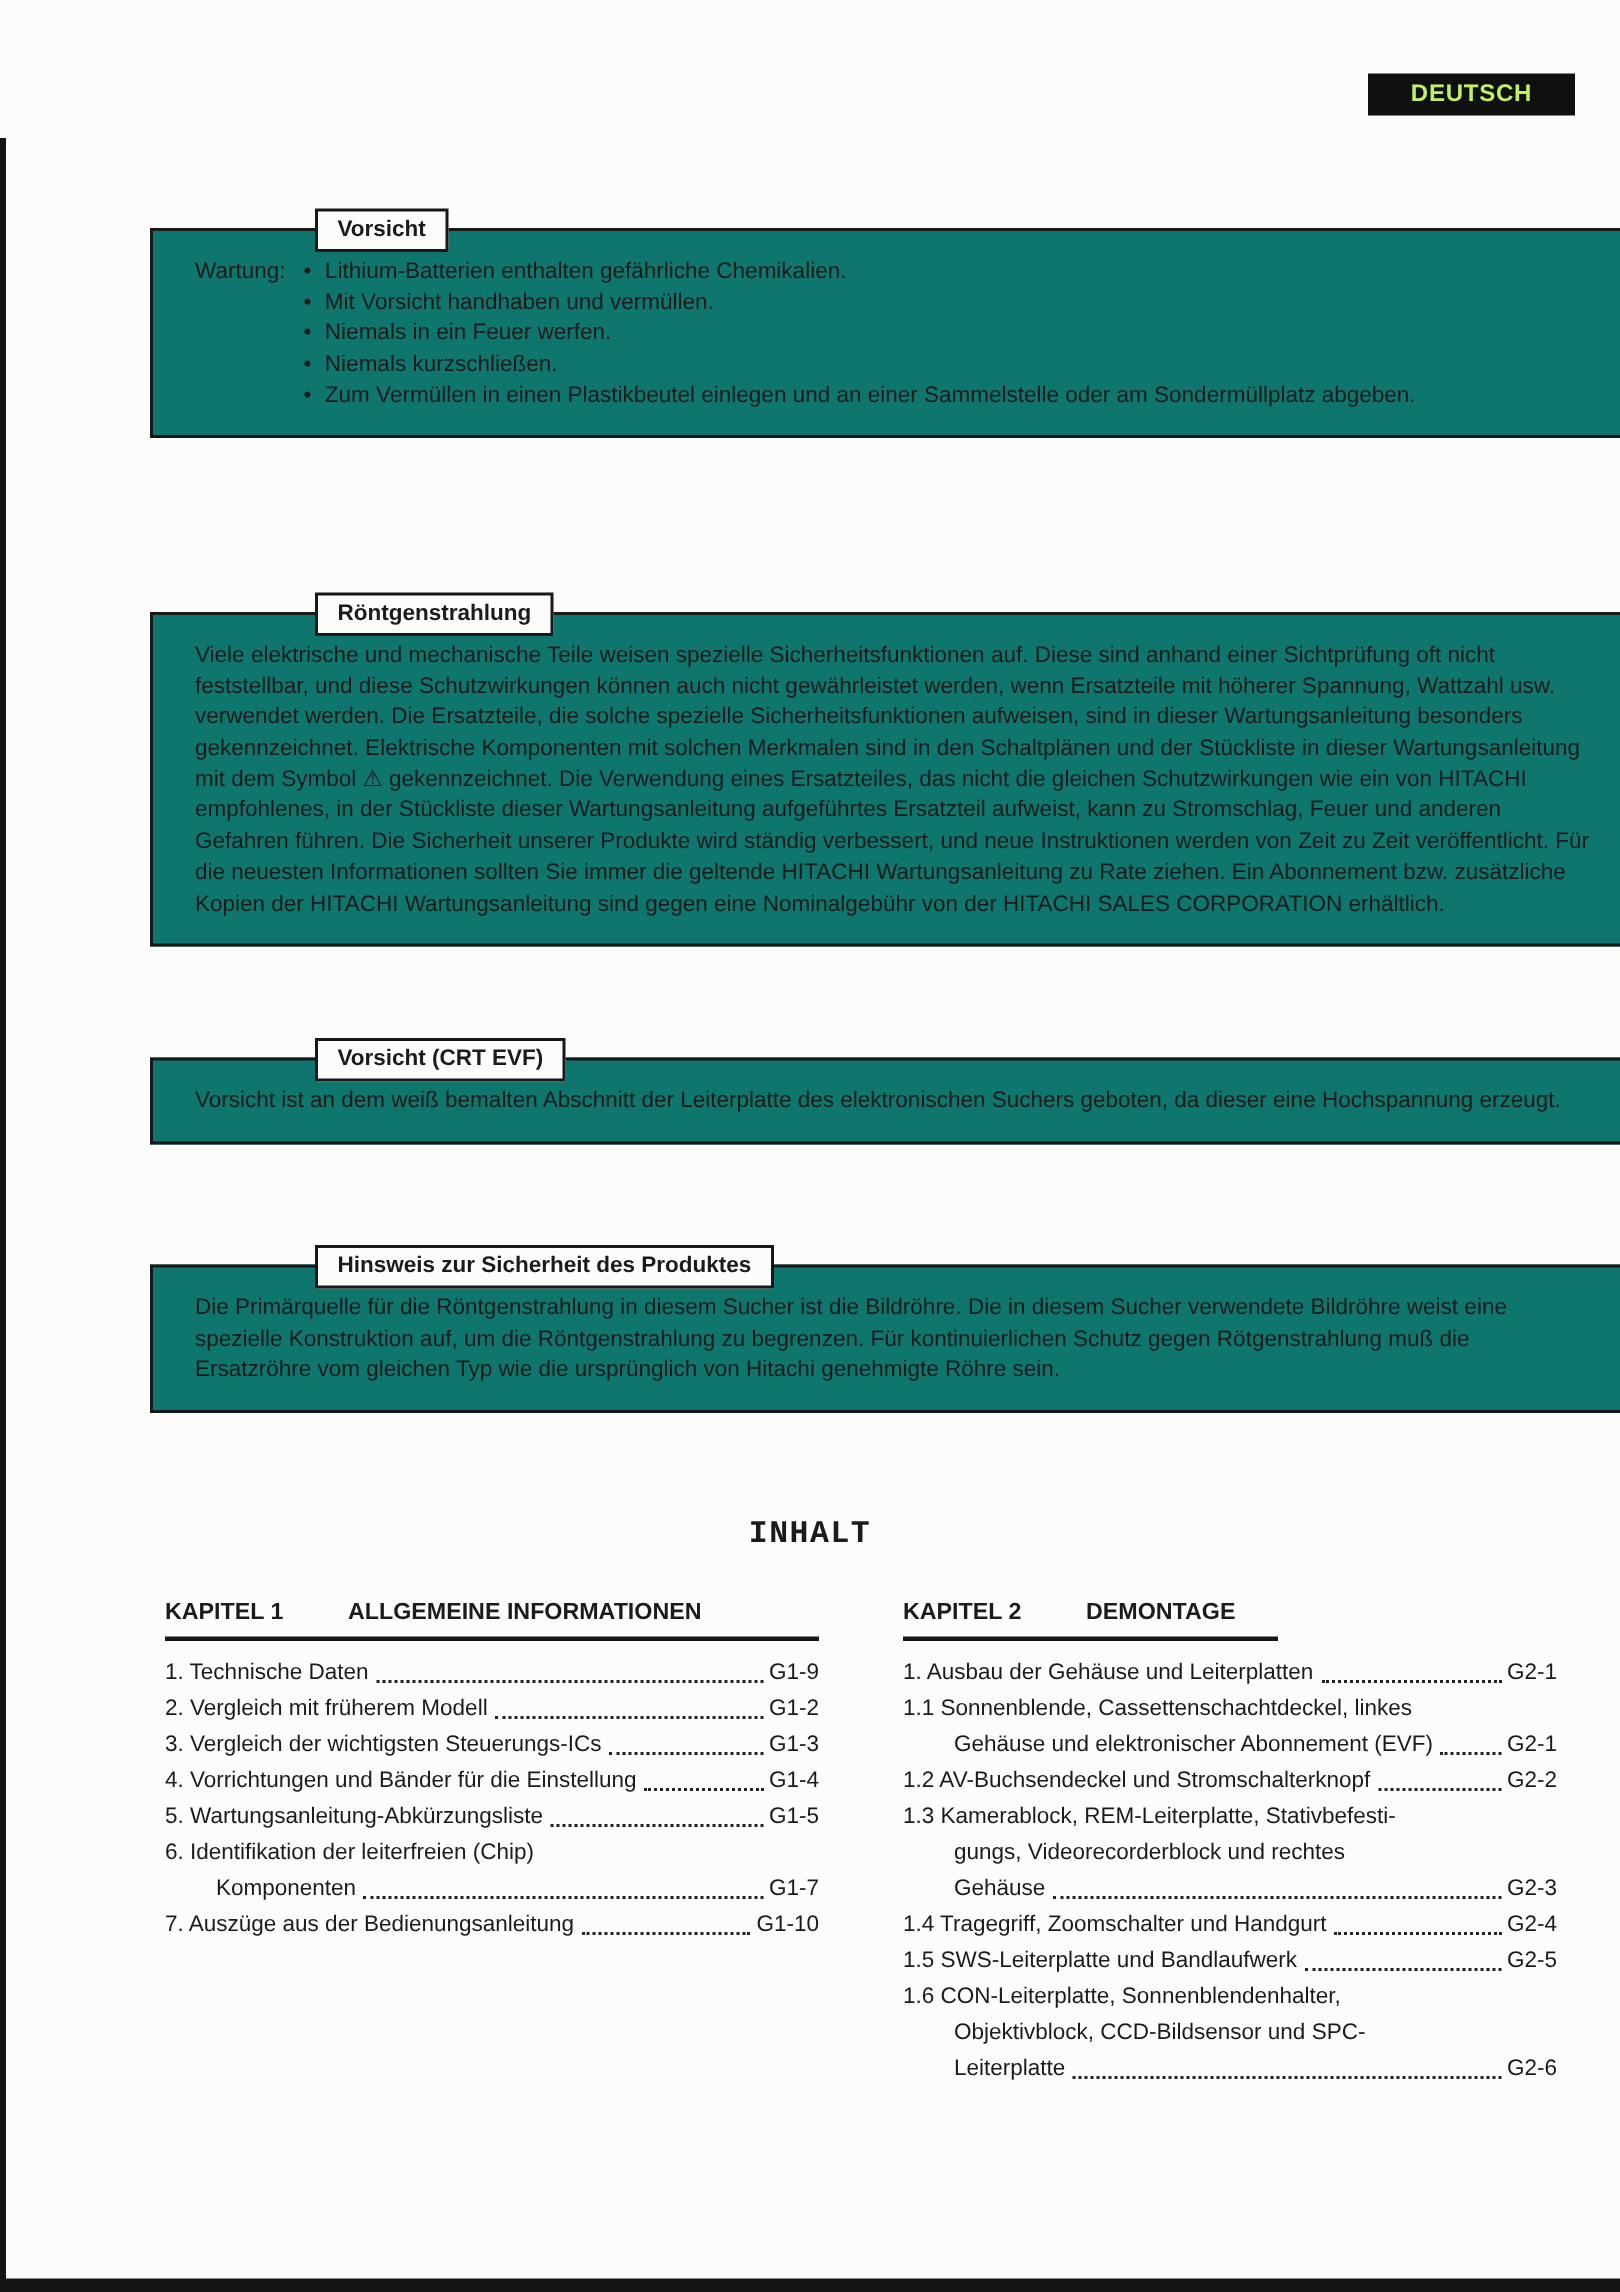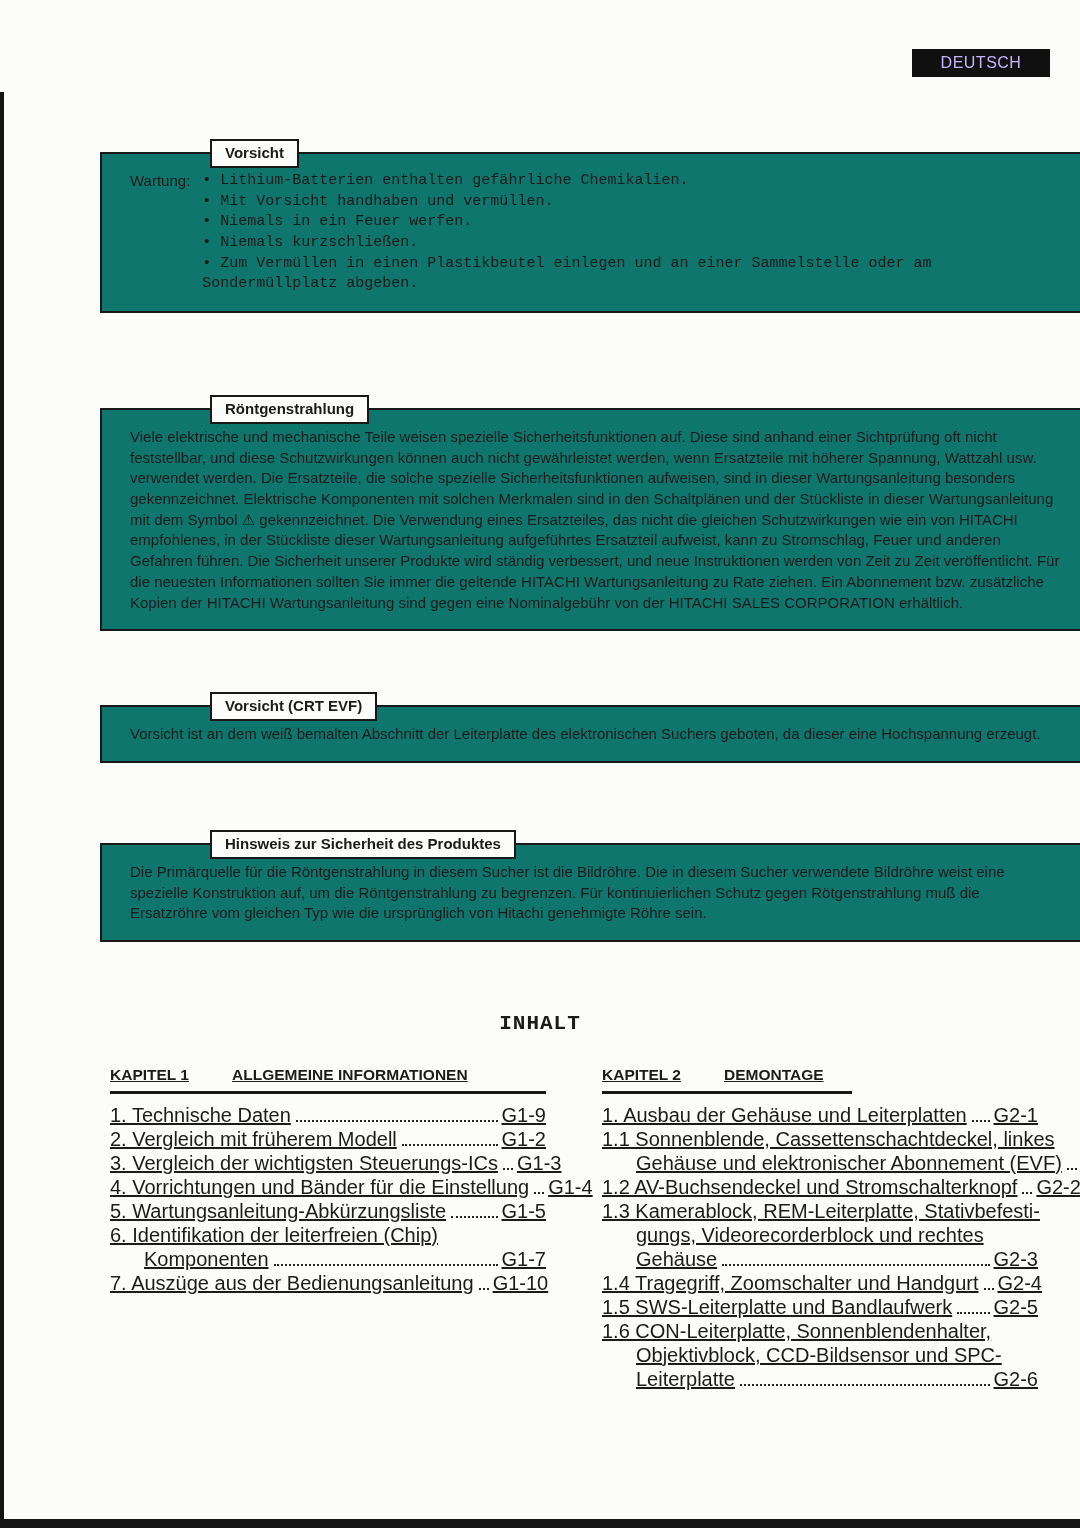--- a/index.html
+++ b/index.html
@@ -5,59 +5,59 @@
   * { margin:0; padding:0; box-sizing:border-box; }
   html,body { background:#e9e9e6; }
   .page {
     position:relative; width:1080px; height:1528px; margin:0 auto;
     background:#fcfcfa; color:#1b1b1b;
     font-family:"Liberation Sans","DejaVu Sans",sans-serif;
     overflow:hidden;
   }
   .badge {
     position:absolute; top:49px; right:30px; width:138px; height:28px;
-    background:#101010; color:#c4b5fd;
+    background:#101010; color:#bef264;
     display:flex; align-items:center; justify-content:center;
-    font-weight:normal; font-size:16px; letter-spacing:0.5px;
+    font-weight:bold; font-size:16px; letter-spacing:0.5px;
   }
   .wbox {
     position:absolute; left:100px; width:989px;
     border:2px solid #181818;
     background:#0f766e;
     padding:17px 26px 16px 28px;
     font-size:15px; line-height:1.38;
   }
   .wbox .box-label {
     position:absolute; top:-15px; left:108px;
     background:#fcfcfa; border:2px solid #181818;
     padding:3px 13px; font-weight:bold; font-size:15px; line-height:1.25;
     white-space:nowrap;
   }
   #box-lithium { top:152px; }
   #box-xray { top:408px; }
   #box-crt { top:705px; }
   #box-product { top:843px; }
   .wartung { display:flex; }
   .wartung-label { flex:none; margin-right:12px; }
-  .bullets { flex:1;font-family:Liberation Mono, monospace; }
+  .bullets { flex:1; }
   .bullet::before { content:"•"; margin-right:9px; }
   .toc-title {
     position:absolute; top:1012px; left:0; width:100%;
     text-align:center; font-weight:bold; font-size:21px; letter-spacing:1px;font-family:Liberation Mono, monospace;
   }
-  .toc { position:absolute; top:1066px; left:110px; width:928px; display:flex; gap:56px;text-decoration:underline; }
+  .toc { position:absolute; top:1066px; left:110px; width:928px; display:flex; gap:56px; }
   .toc-col { width:436px; }
   .toc-header {
     display:flex; border-bottom:3px solid #181818;
     padding-bottom:7px; margin-bottom:9px;
     font-weight:bold; font-size:15.5px;
   }
   .toc-header.short { width:250px; }
   .toc-chapter { width:122px; flex:none; }
-  .toc-line { display:flex; align-items:flex-end; line-height:24px; font-size:20px; }
+  .toc-line { display:flex; align-items:flex-end; line-height:24px; font-size:15px; }
   .toc-line.cont { padding-left:34px; }
   .toc-text { white-space:nowrap; }
   .toc-dots { flex:1; min-width:10px; margin:0 4px 5px 5px; border-bottom:2px dotted #232323; }
   .toc-page { white-space:nowrap; }
   .edge-left { position:absolute; left:0; top:92px; bottom:0; width:4px; background:#151515; }
   .edge-bottom { position:absolute; left:0; bottom:0; width:100%; height:9px; background:#151515; }
 </style>
 </head>
 <body>
 

